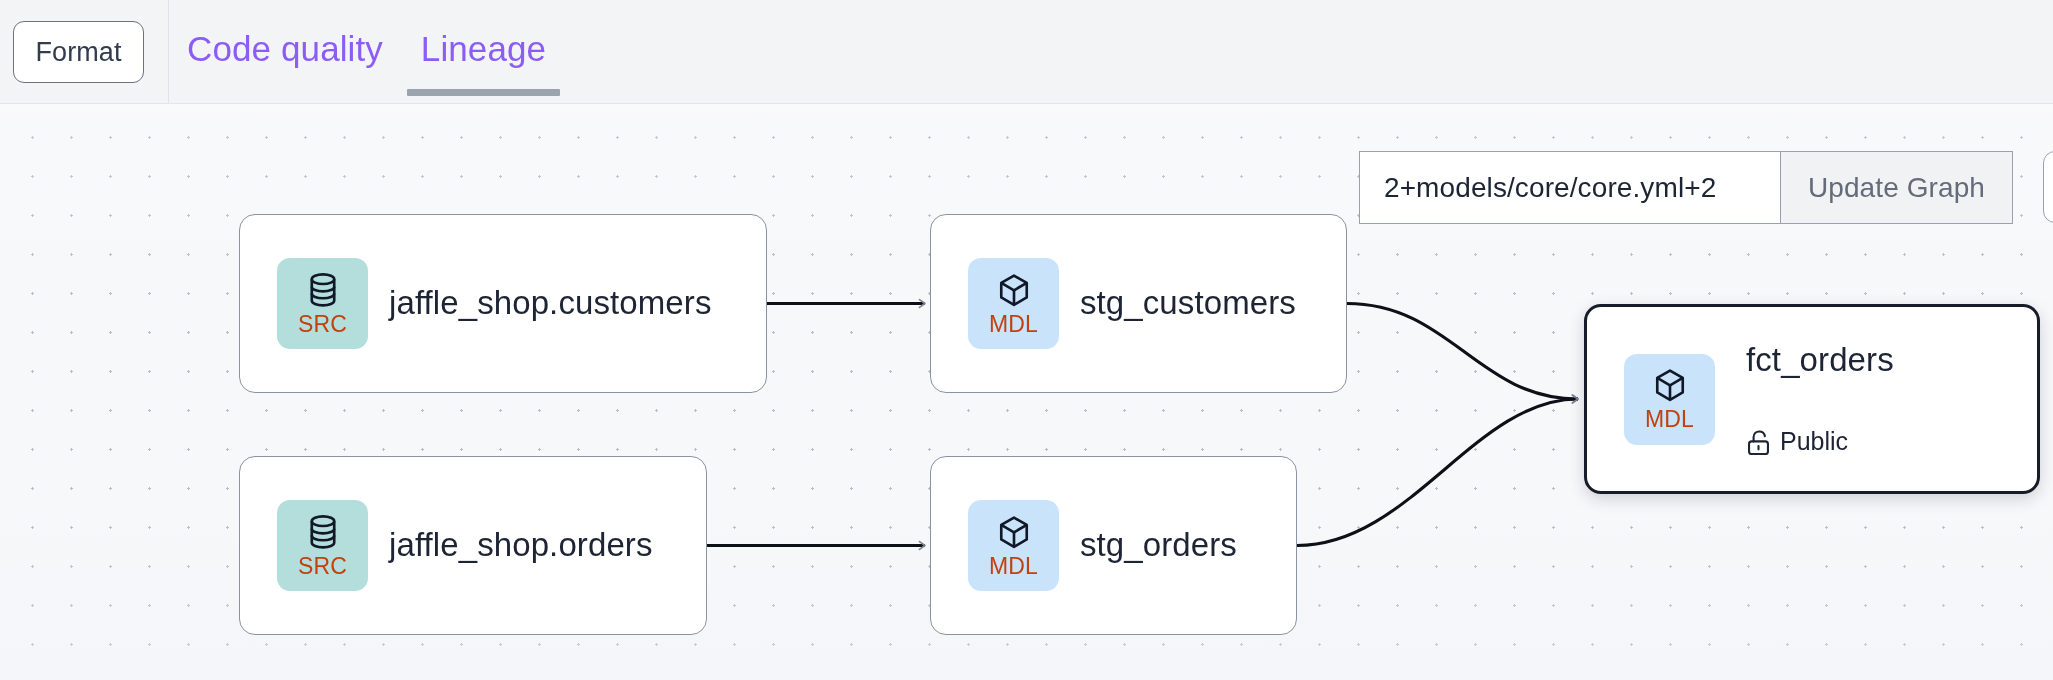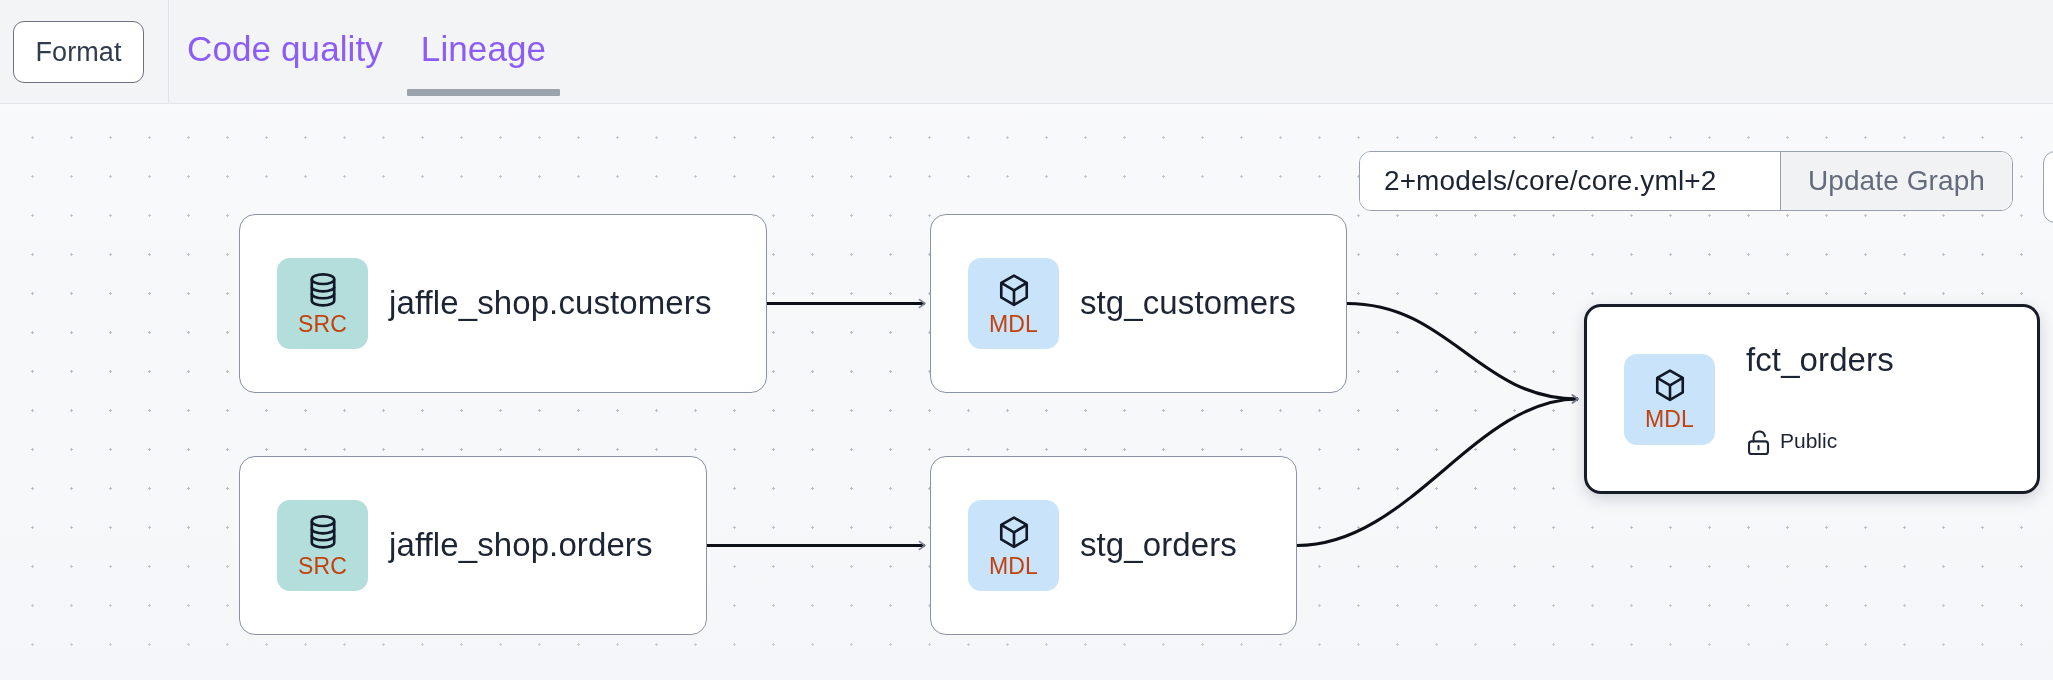--- a/index.html
+++ b/index.html
@@ -164,43 +164,43 @@
     color: #1d2433;
     line-height: 1.12;
     letter-spacing: 0.1px;
     white-space: nowrap;
   }
   .node-sub {
     display: flex;
     align-items: center;
     gap: 9px;
     margin-top: 5px;
-    font-size: 21px;
+    font-size: 25px;
     color: #1d2433;
     white-space: nowrap;
   }
   .node-sub .lock-icon { display: block; flex: 0 0 auto; margin-top: 2px; }
 
   
   #node-src-customers { left: 239px; top: 110px; width: 528px; height: 179px; }
   #node-mdl-stg-customers { left: 930px; top: 110px; width: 417px; height: 179px; }
   #node-src-orders { left: 239px; top: 352px; width: 468px; height: 179px; }
   #node-mdl-stg-orders { left: 930px; top: 352px; width: 367px; height: 179px; }
   #node-mdl-fct-orders { left: 1584px; top: 200px; width: 456px; height: 190px; }
   #node-mdl-fct-orders .node-body { margin-left: 31px; gap: 43px; }
 
   
   .filter-bar {
     position: absolute;
     left: 1359px; top: 47px;
-    height: 60px;
+    height: 73px;
     display: flex;
     background: #ffffff;
     border: 1.5px solid #9aa1ae;
-    border-radius: 12px;
+    border-radius: 0;
     box-sizing: border-box;
     overflow: hidden;
   }
   .filter-input {
     width: 420px;
     height: 100%;
     border: none;
     outline: none;
     background: #ffffff;
     font-family: "Liberation Sans", sans-serif;

